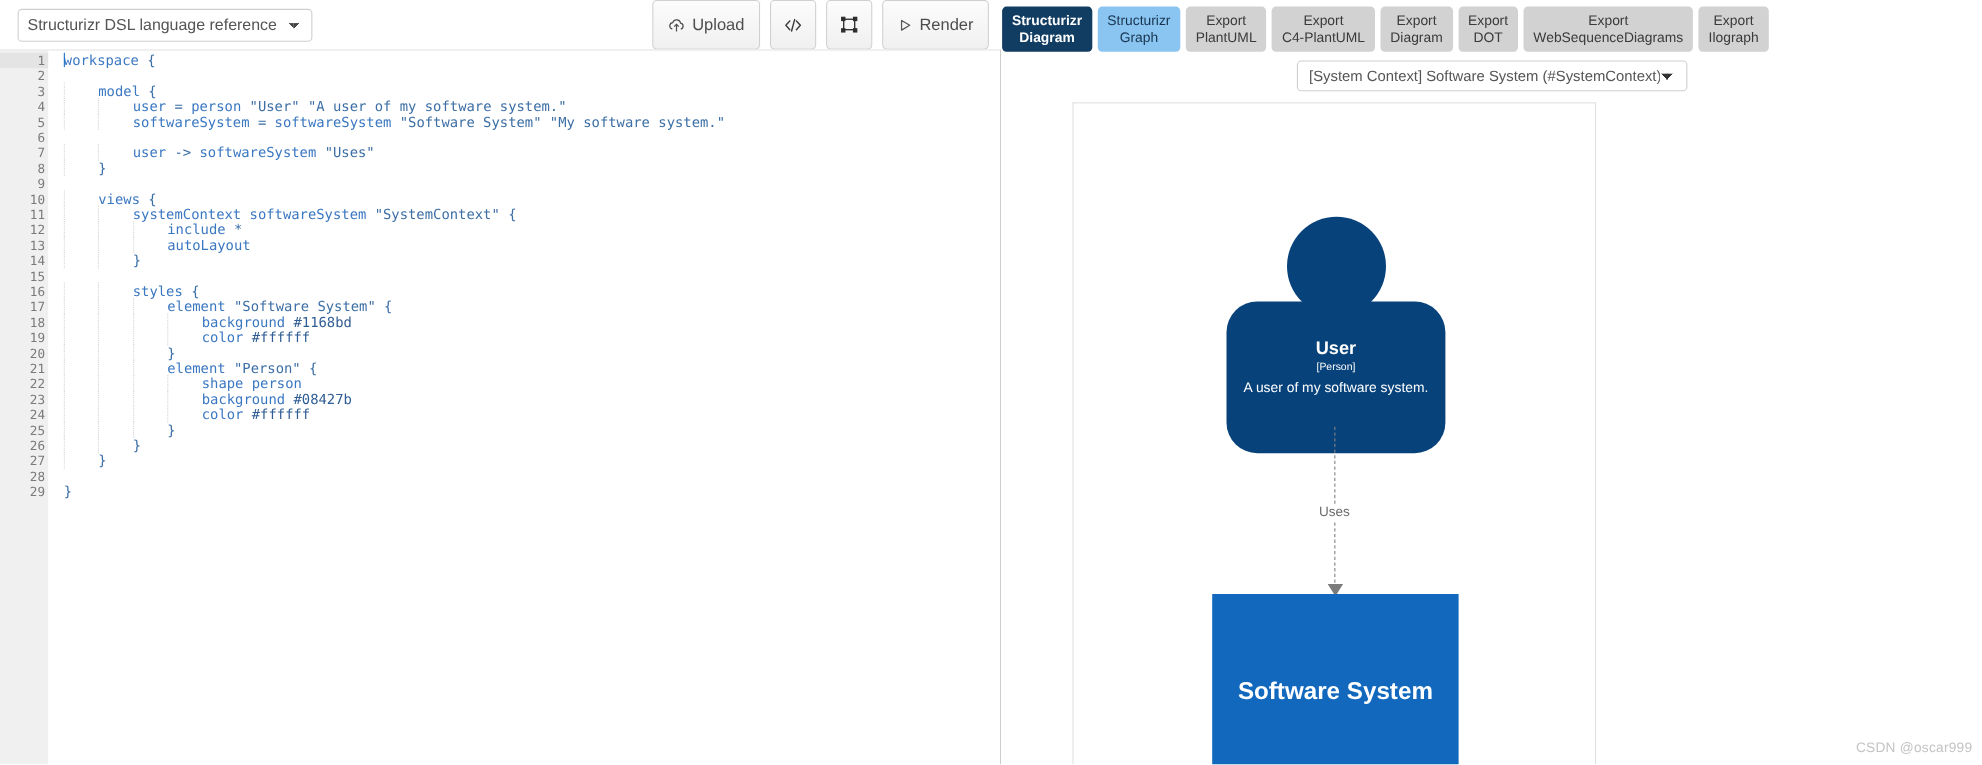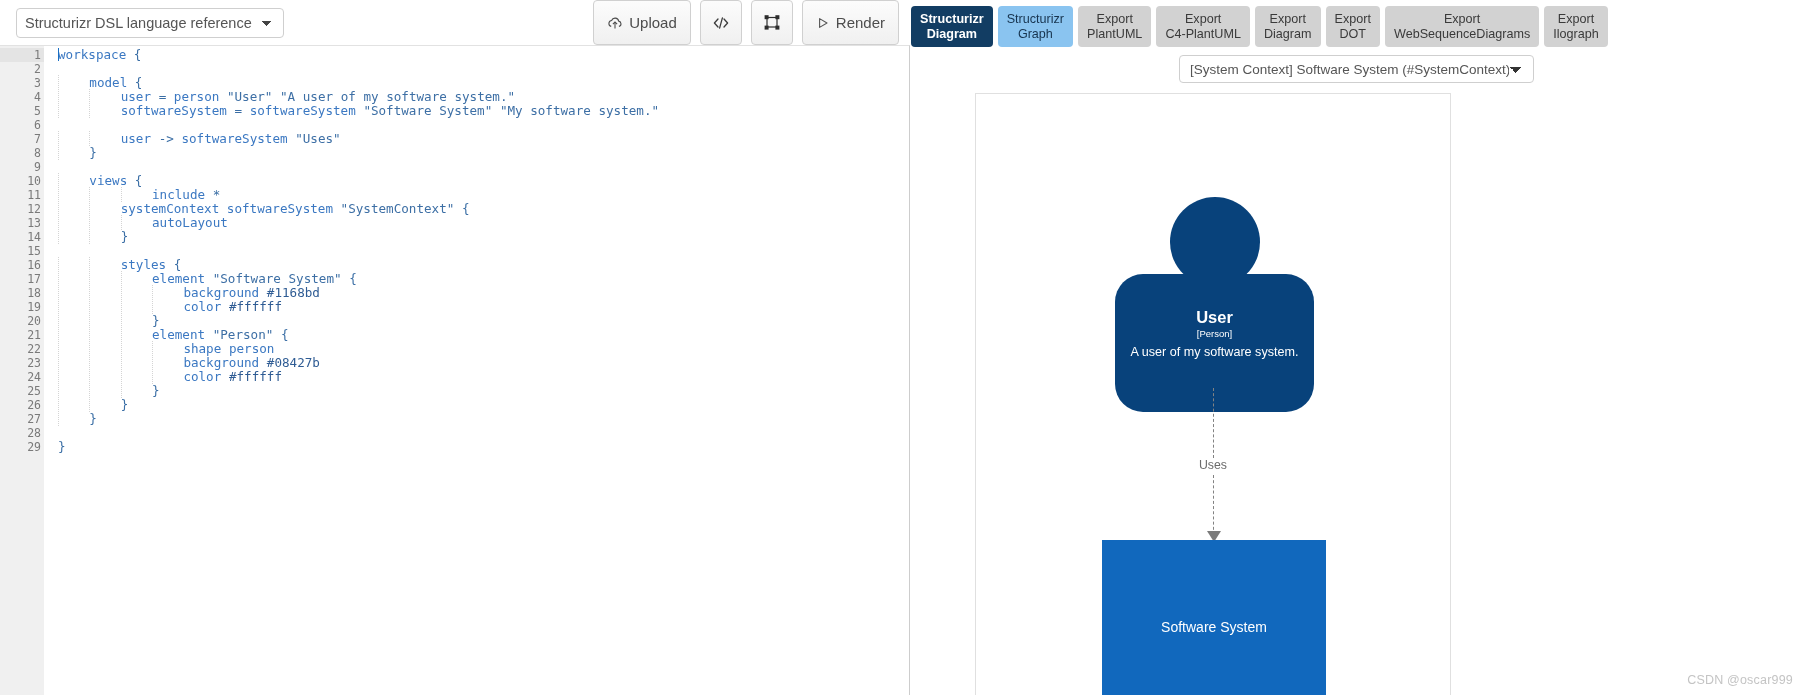--- a/index.html
+++ b/index.html
@@ -328,22 +328,22 @@
     background: #1168bd;
   }
   #ss-text {
     position: absolute;
     left: 0; top: 77px;
     width: 224px;
     text-align: center;
     color: #ffffff;
   }
   #ss-name {
-    font-size: 14px;
-    font-weight: normal;
+    font-size: 22px;
+    font-weight: bold;
     line-height: 21px;
   }
 
   #watermark {
     position: absolute;
     right: 9px;
     bottom: 8px;
     font-size: 12.5px;
     color: #c4c4c4;
     font-family: Liberation Sans, sans-serif;
@@ -447,22 +447,22 @@
       <div class="cl"><span class="tok-kw">workspace</span><span class="tok-plain"> </span><span class="tok-pun">{</span></div>
           <div class="cl"></div>
           <div class="cl"><span class="ind">    </span><span class="tok-kw">model</span><span class="tok-plain"> </span><span class="tok-pun">{</span></div>
           <div class="cl"><span class="ind">    </span><span class="ind">    </span><span class="tok-kw">user</span><span class="tok-plain"> </span><span class="tok-pun">=</span><span class="tok-plain"> </span><span class="tok-kw">person</span><span class="tok-plain"> </span><span class="tok-str">"User"</span><span class="tok-plain"> </span><span class="tok-str">"A user of my software system."</span></div>
           <div class="cl"><span class="ind">    </span><span class="ind">    </span><span class="tok-kw">softwareSystem</span><span class="tok-plain"> </span><span class="tok-pun">=</span><span class="tok-plain"> </span><span class="tok-kw">softwareSystem</span><span class="tok-plain"> </span><span class="tok-str">"Software System"</span><span class="tok-plain"> </span><span class="tok-str">"My software system."</span></div>
           <div class="cl"></div>
           <div class="cl"><span class="ind">    </span><span class="ind">    </span><span class="tok-kw">user</span><span class="tok-plain"> </span><span class="tok-op">-&gt;</span><span class="tok-plain"> </span><span class="tok-kw">softwareSystem</span><span class="tok-plain"> </span><span class="tok-str">"Uses"</span></div>
           <div class="cl"><span class="ind">    </span><span class="tok-pun">}</span></div>
           <div class="cl"></div>
           <div class="cl"><span class="ind">    </span><span class="tok-kw">views</span><span class="tok-plain"> </span><span class="tok-pun">{</span></div>
+          <div class="cl"><span class="ind">    </span><span class="ind">    </span><span class="tok-kw">systemContext</span><span class="tok-plain"> </span><span class="tok-kw">softwareSystem</span><span class="tok-plain"> </span><span class="tok-str">"SystemContext"</span><span class="tok-plain"> </span><span class="tok-pun">{</span></div>
           <div class="cl"><span class="ind">    </span><span class="ind">    </span><span class="ind">    </span><span class="tok-kw">include</span><span class="tok-plain"> </span><span class="tok-pun">*</span></div>
-          <div class="cl"><span class="ind">    </span><span class="ind">    </span><span class="tok-kw">systemContext</span><span class="tok-plain"> </span><span class="tok-kw">softwareSystem</span><span class="tok-plain"> </span><span class="tok-str">"SystemContext"</span><span class="tok-plain"> </span><span class="tok-pun">{</span></div>
           <div class="cl"><span class="ind">    </span><span class="ind">    </span><span class="ind">    </span><span class="tok-kw">autoLayout</span></div>
           <div class="cl"><span class="ind">    </span><span class="ind">    </span><span class="tok-pun">}</span></div>
           <div class="cl"></div>
           <div class="cl"><span class="ind">    </span><span class="ind">    </span><span class="tok-kw">styles</span><span class="tok-plain"> </span><span class="tok-pun">{</span></div>
           <div class="cl"><span class="ind">    </span><span class="ind">    </span><span class="ind">    </span><span class="tok-kw">element</span><span class="tok-plain"> </span><span class="tok-str">"Software System"</span><span class="tok-plain"> </span><span class="tok-pun">{</span></div>
           <div class="cl"><span class="ind">    </span><span class="ind">    </span><span class="ind">    </span><span class="ind">    </span><span class="tok-kw">background</span><span class="tok-plain"> </span><span class="tok-id">#1168bd</span></div>
           <div class="cl"><span class="ind">    </span><span class="ind">    </span><span class="ind">    </span><span class="ind">    </span><span class="tok-kw">color</span><span class="tok-plain"> </span><span class="tok-id">#ffffff</span></div>
           <div class="cl"><span class="ind">    </span><span class="ind">    </span><span class="ind">    </span><span class="tok-pun">}</span></div>
           <div class="cl"><span class="ind">    </span><span class="ind">    </span><span class="ind">    </span><span class="tok-kw">element</span><span class="tok-plain"> </span><span class="tok-str">"Person"</span><span class="tok-plain"> </span><span class="tok-pun">{</span></div>
           <div class="cl"><span class="ind">    </span><span class="ind">    </span><span class="ind">    </span><span class="ind">    </span><span class="tok-kw">shape</span><span class="tok-plain"> </span><span class="tok-kw">person</span></div>

